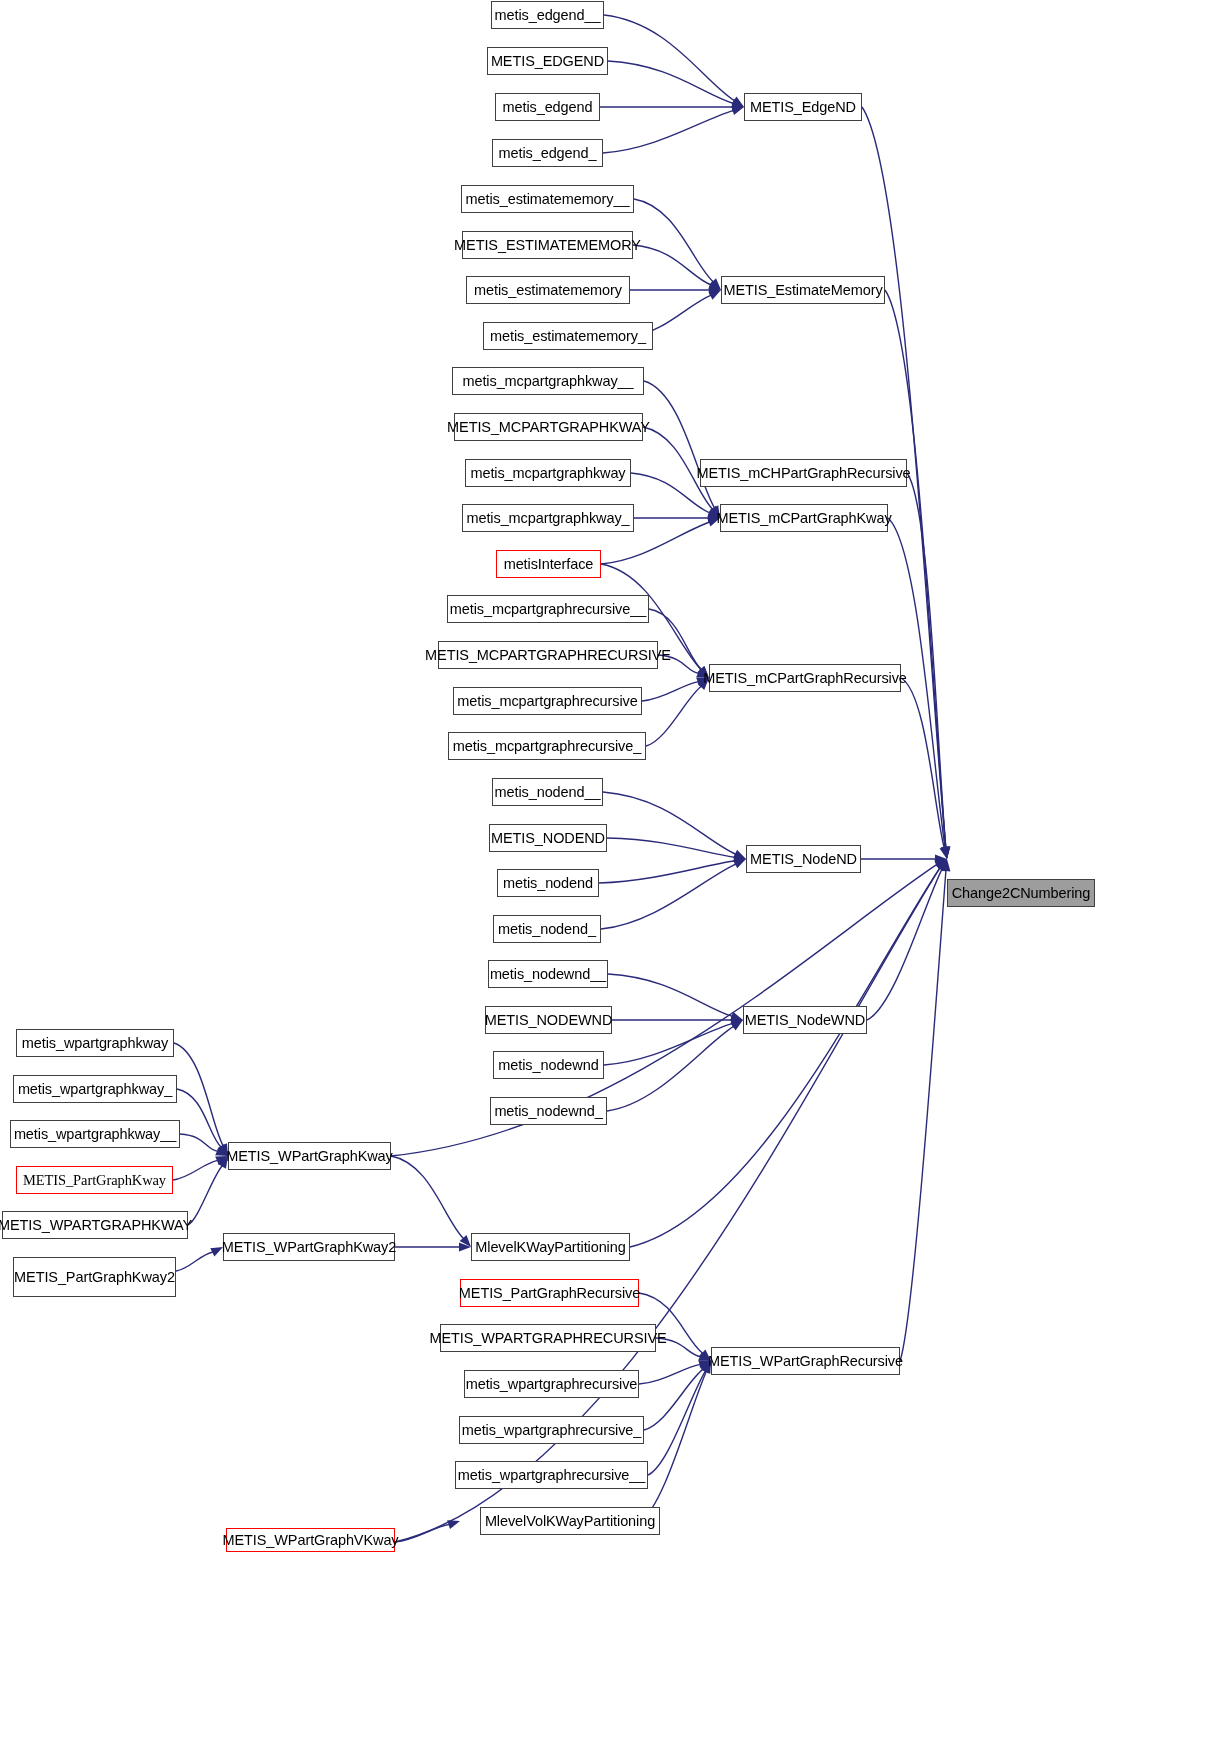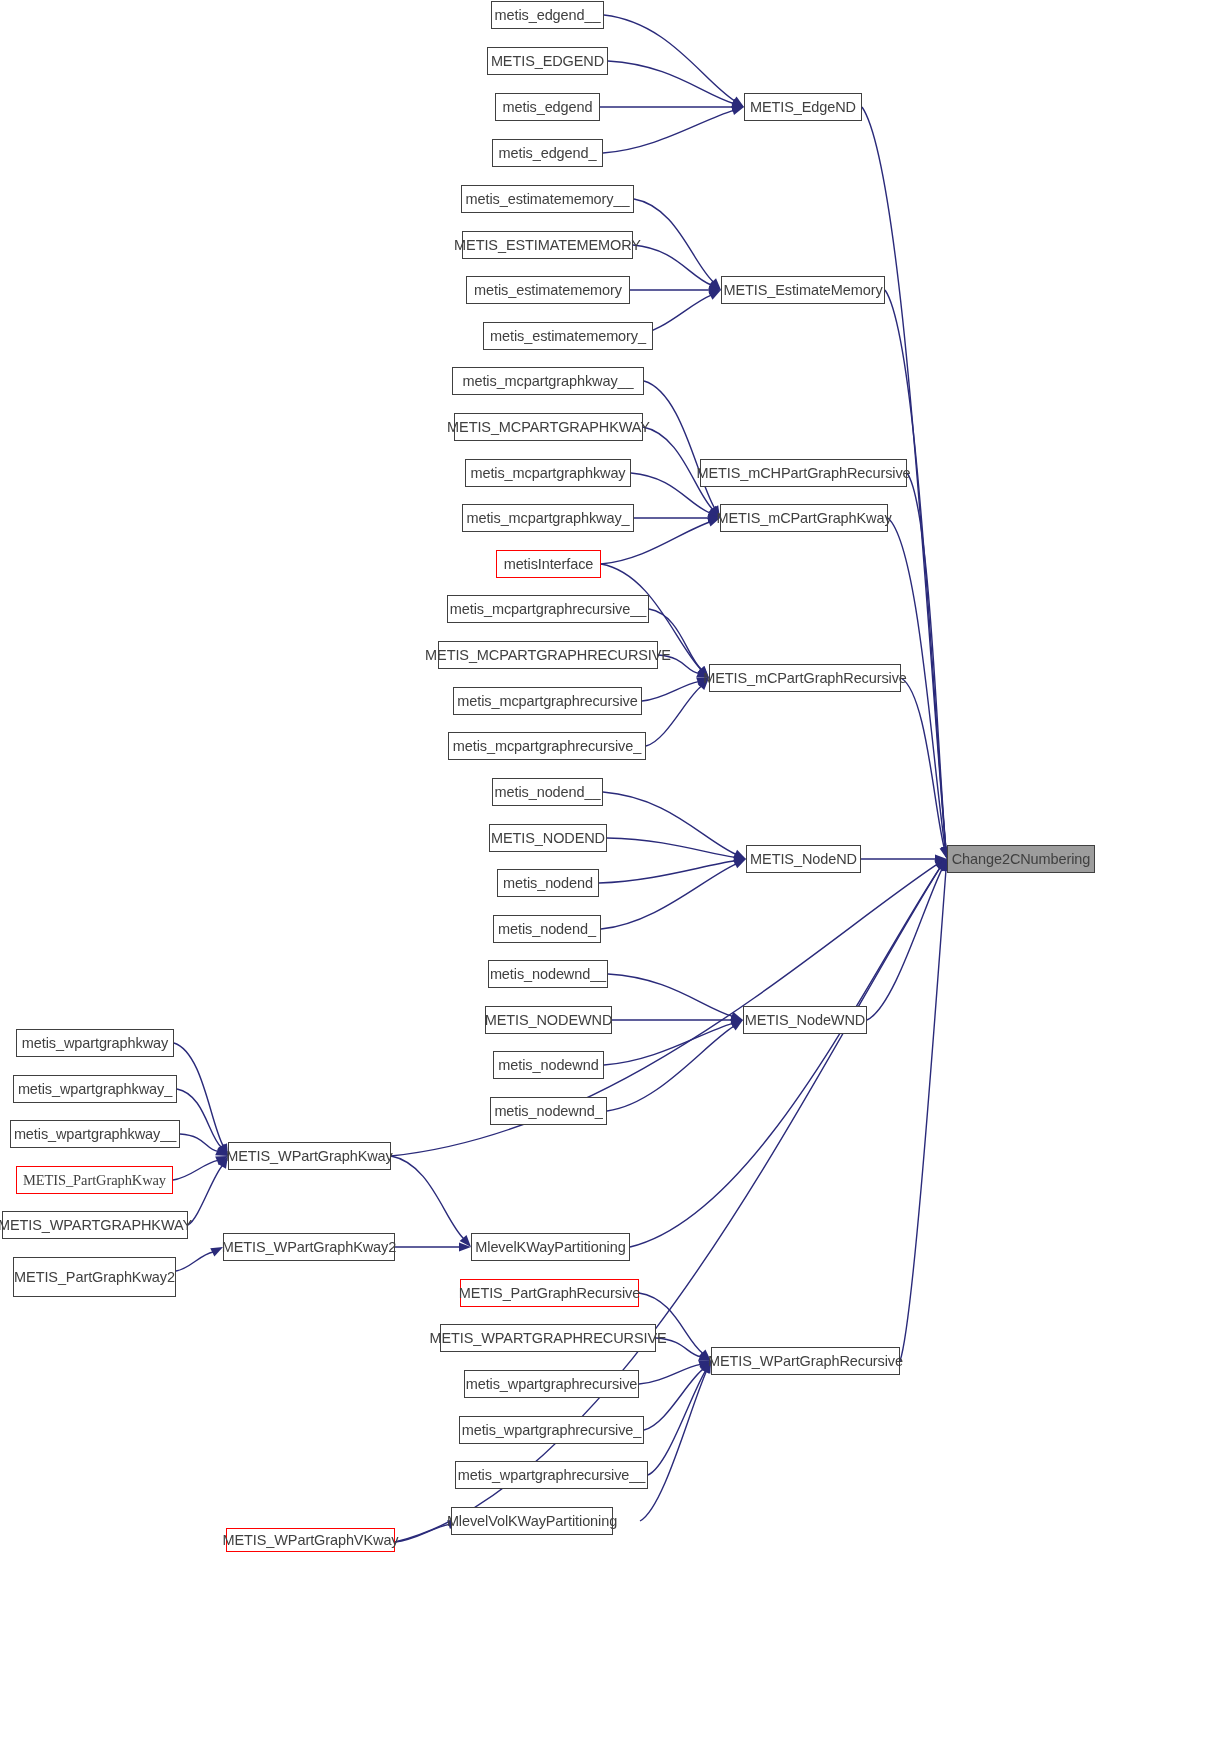--- a/index.html
+++ b/index.html
@@ -28,31 +28,32 @@
   }
   .node {
     position: absolute;
     box-sizing: border-box;
     background: #ffffff;
     border: 1px solid #404040;
     display: flex;
     align-items: center;
     justify-content: center;
     font-size: 14.5px;
-    color: #404040;
+    color: #000000;
     white-space: nowrap;
     letter-spacing: -0.1px;
     line-height: 1;
   }
   .node.red {
     border-color: #ff0000;
   }
   .node.target {
     background: #9d9d9d;
     border-color: #404040;
+    margin-top: 34px;
   }
 </style>
 </head>
 <body>
 
 <div id="graph">
   <svg id="edges" viewBox="0 0 1221 1743">
       <path d="M604,15 C668.8,22.36 701.5001232841822,79.4 734.807239723286,100.95904324673079" fill="none" stroke="#2a2a7a" stroke-width="1.4"></path>
       <polygon points="744,107 731.4453159649449,104.25411056669581 736.4977525222246,96.5656201534441" fill="#2a2a7a"></polygon>
       <path d="M608,61 C671.12,64.68 700.8180655448782,93.2 733.5799086424043,103.47555733493087" fill="none" stroke="#2a2a7a" stroke-width="1.4"></path>
@@ -293,21 +294,21 @@
       </div>
       <div class="node" style="left: 459px; top: 1416px; width: 185px; height: 28px;">
         <span>metis_wpartgraphrecursive_</span>
       </div>
       <div class="node" style="left: 455px; top: 1461px; width: 193px; height: 28px;">
         <span>metis_wpartgraphrecursive__</span>
       </div>
       <div class="node" style="left: 711px; top: 1347px; width: 189px; height: 28px;">
         <span>METIS_WPartGraphRecursive</span>
       </div>
-      <div class="node" style="left: 451px; top: 1507px; width: 162px; height: 28px;">
+      <div class="node" style="left: 480px; top: 1507px; width: 180px; height: 28px;">
         <span>MlevelVolKWayPartitioning</span>
       </div>
       <div class="node red" style="left: 226px; top: 1528px; width: 169px; height: 24px;">
         <span>METIS_WPartGraphVKway</span>
       </div>
       <div class="node target" style="left: 947px; top: 845px; width: 148px; height: 28px;">
         <span>Change2CNumbering</span>
       </div>
     </div>
 </div>

